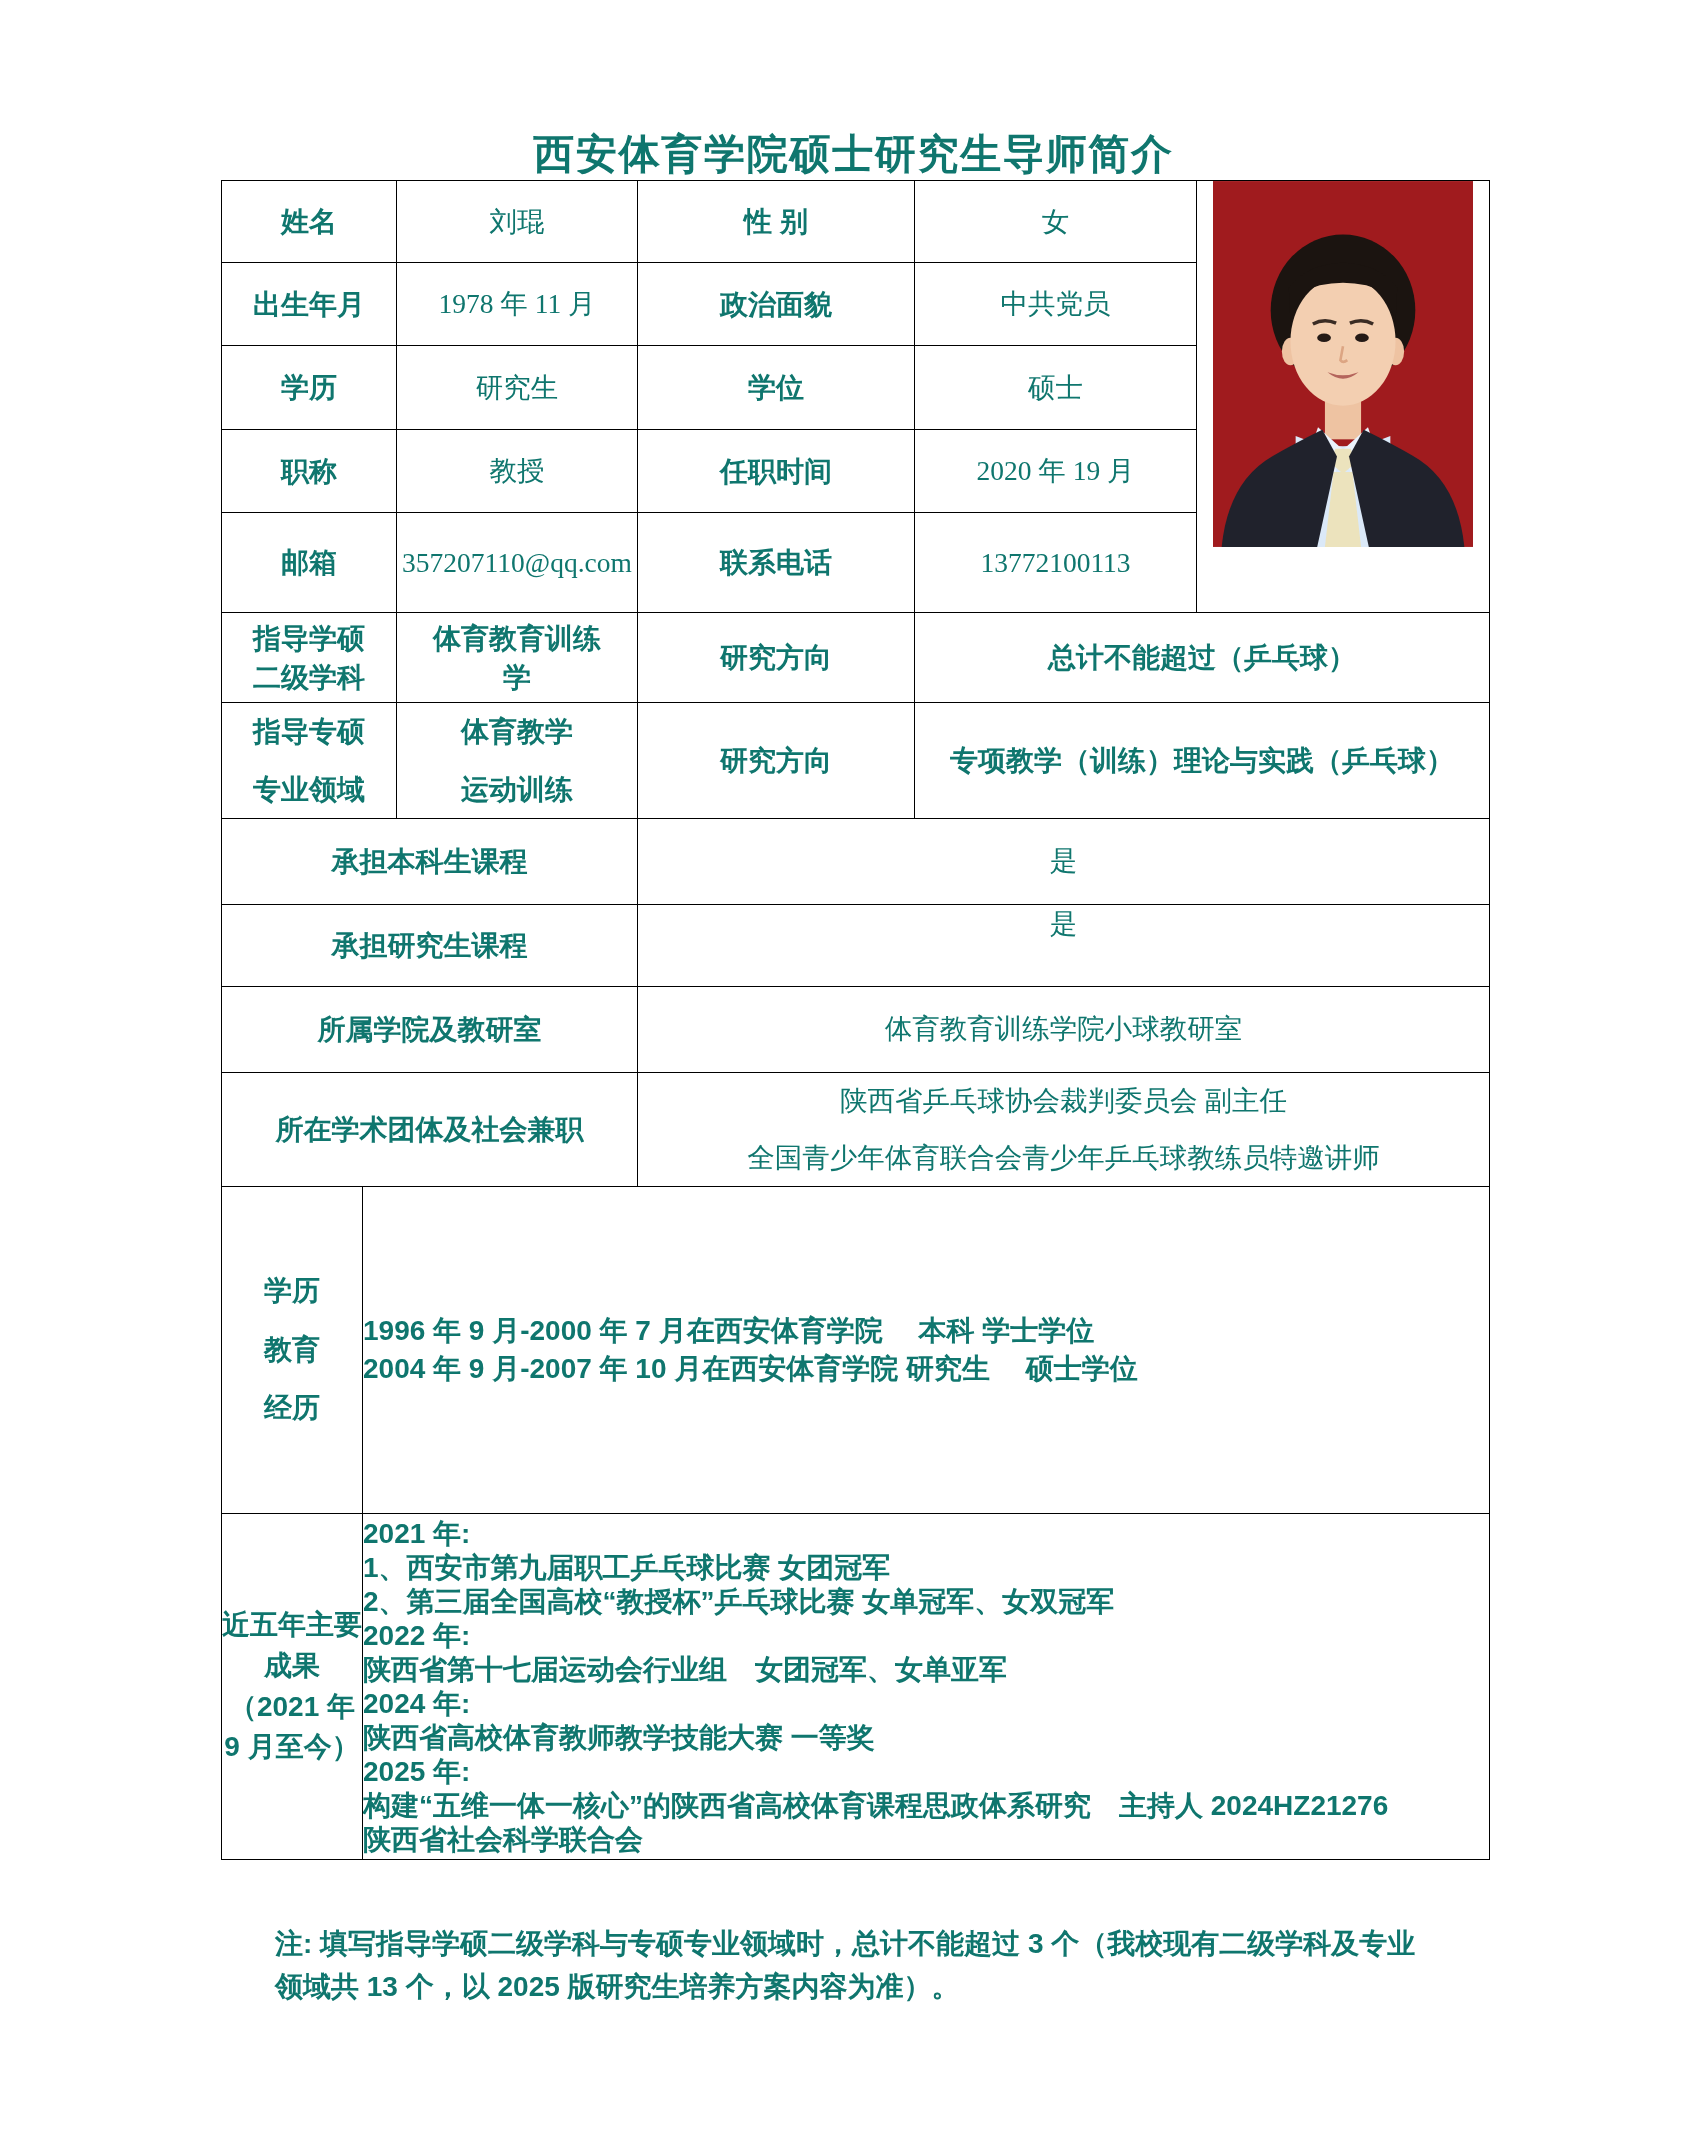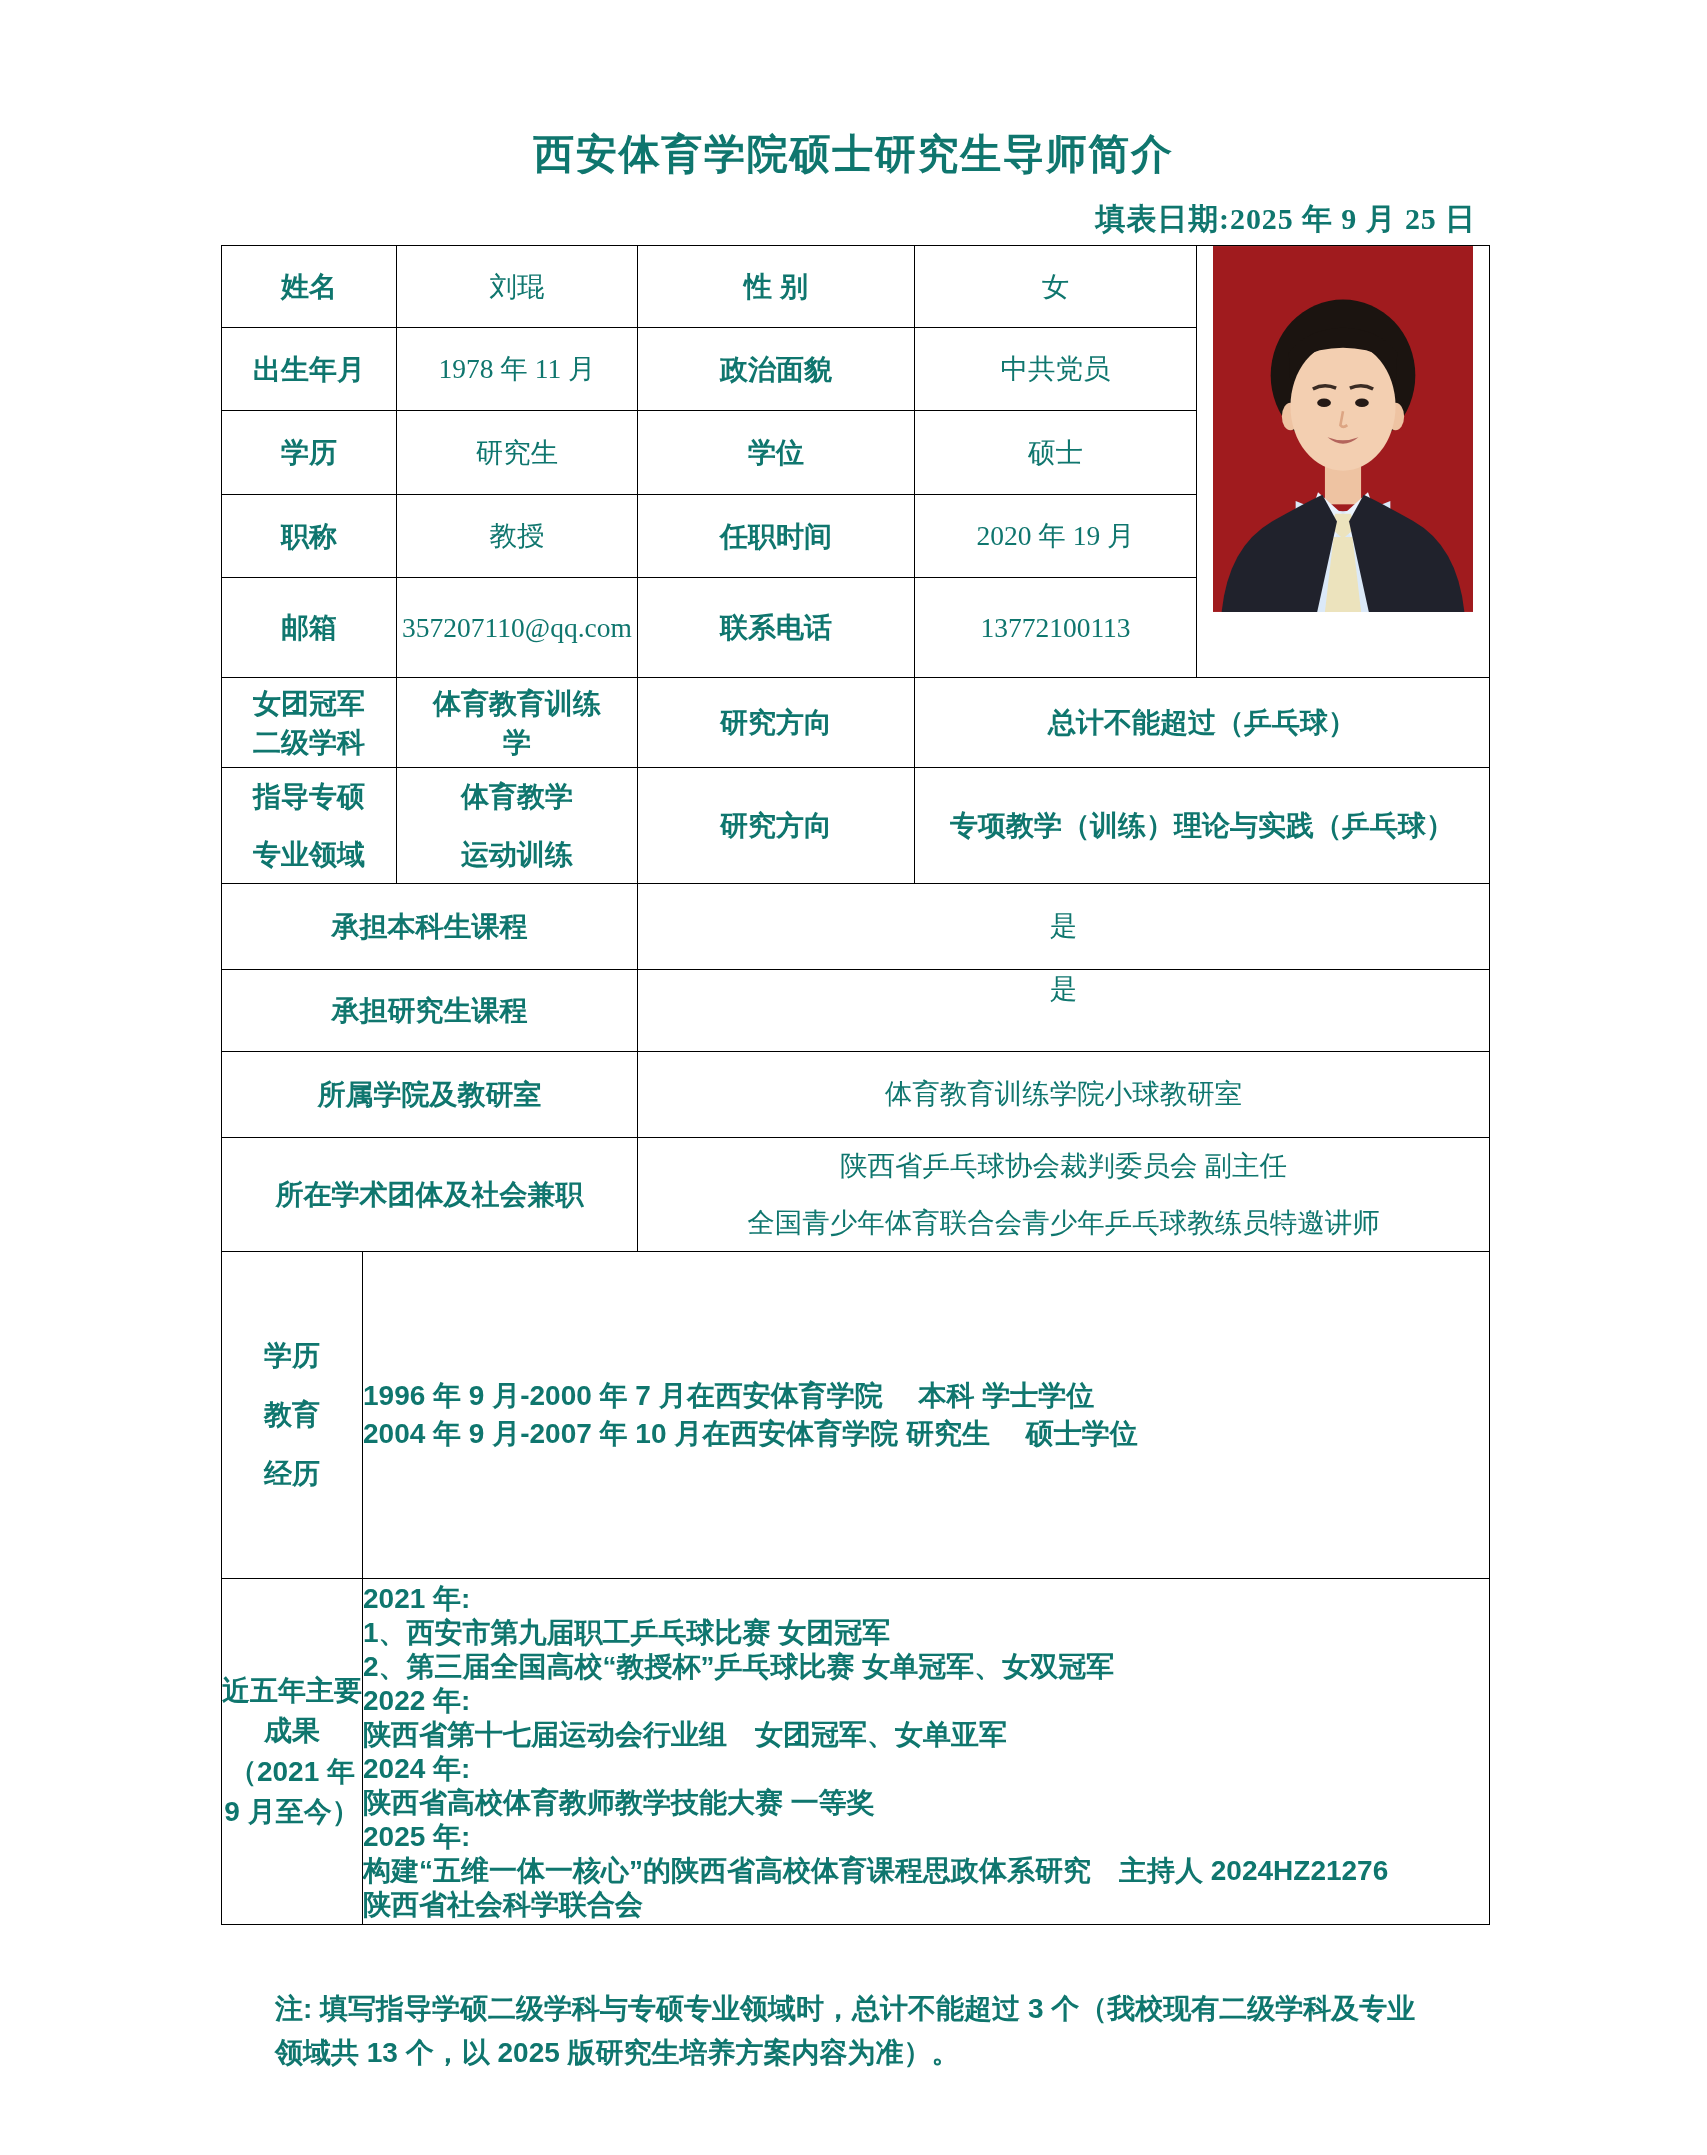--- a/index.html
+++ b/index.html
@@ -25,21 +25,20 @@
   .rh6{height:90px}.rh7{height:90px}.rh8{height:86px}.rh9{height:82px}.rh10{height:86px}
   .rh11{height:114px}.rh12{height:327px}.rh13{height:346px}
   .note{margin:62px 0 0 275px;width:1157px;font:600 28px/1.55 "Liberation Sans",sans-serif;}
 </style>
 </head>
 <body>
 
 <div class="page">
 
   <h1 class="title">西安体育学院硕士研究生导师简介</h1>
-  <div class="date">填表日期:2025 年 9 月 25 日</div>
 
   <table class="form">
     <colgroup>
       <col style="width:141px">
         <col style="width:34px">
         <col style="width:241px">
       <col style="width:277px">
         <col style="width:282px">
         <col style="width:293px">
     </colgroup>
@@ -93,21 +92,21 @@
         <td class="val">2020 年 19 月</td>
       </tr>
       <tr class="rh5">
         <td colspan="2" class="lbl">邮箱</td>
         <td class="val email">357207110@qq.com</td>
         <td class="lbl">联系电话</td>
         <td class="val">13772100113</td>
       </tr>
 
       <tr class="rh6">
-        <td colspan="2" class="lbl pre">女团冠军
+        <td colspan="2" class="lbl pre">指导学硕
 二级学科</td>
         <td class="cval pre">体育教育训练
 学</td>
         <td class="lbl">研究方向</td>
         <td colspan="2" class="cval">总计不能超过（乒乓球）</td>
       </tr>
       <tr class="rh7">
         <td colspan="2" class="lbl pre lh2">指导专硕
 专业领域</td>
         <td class="cval pre lh2">体育教学

